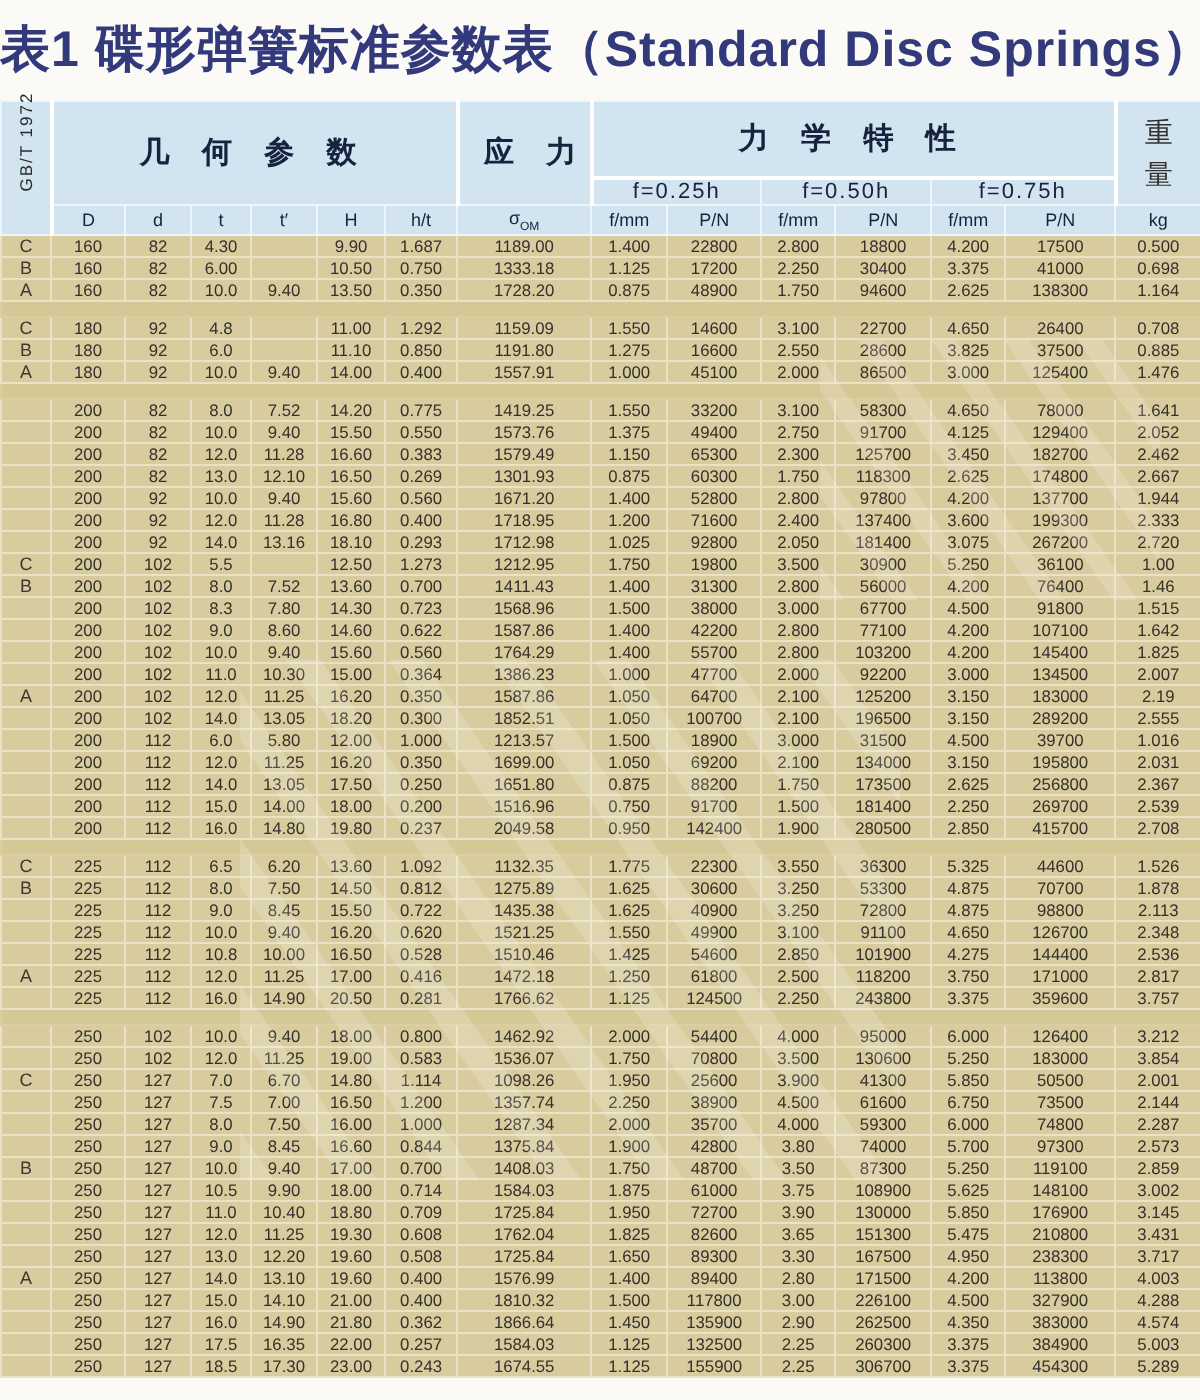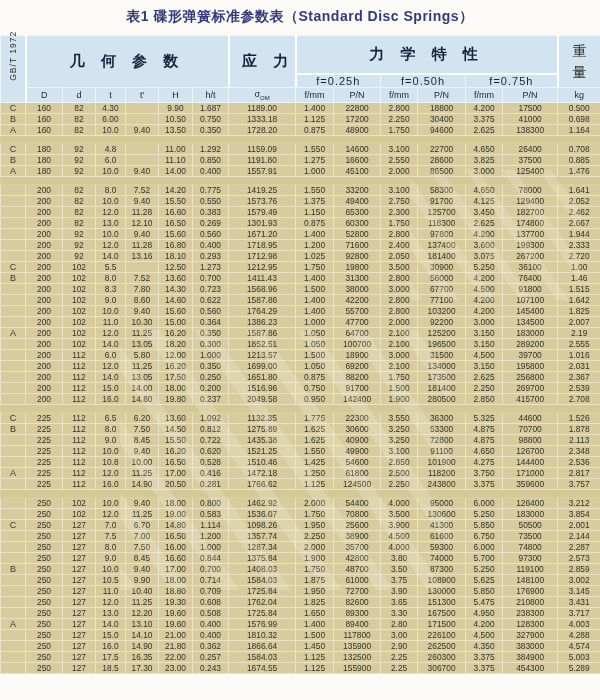--- a/index.html
+++ b/index.html
@@ -13,21 +13,21 @@
   *{box-sizing:border-box;}
   html,body{margin:0;padding:0;}
   body{
     width:600px;height:700px;overflow:hidden;position:relative;
     background:var(--page-bg);
     font-family:"Liberation Sans","DejaVu Sans",sans-serif;
     color:var(--text);
   }
   .title{
     text-align:center;
-    font-size:14px;
+    font-size:25px;
     font-weight:bold;
     color:var(--title-text);
     padding-top:8px;
     letter-spacing:0.5px;
     white-space:nowrap;
   }
   table.spring-table{
     border-collapse:collapse;
     table-layout:fixed;
     width:600px;
@@ -916,21 +916,21 @@
         <td>14.0</td>
         <td>13.10</td>
         <td>19.60</td>
         <td>0.400</td>
         <td>1576.99</td>
         <td>1.400</td>
         <td>89400</td>
         <td>2.80</td>
         <td>171500</td>
         <td>4.200</td>
-        <td>128300</td>
+        <td>113800</td>
         <td>4.003</td>
       </tr>
       <tr>
         <td class="labelcol"></td>
         <td>250</td>
         <td>127</td>
         <td>15.0</td>
         <td>14.10</td>
         <td>21.00</td>
         <td>0.400</td>

